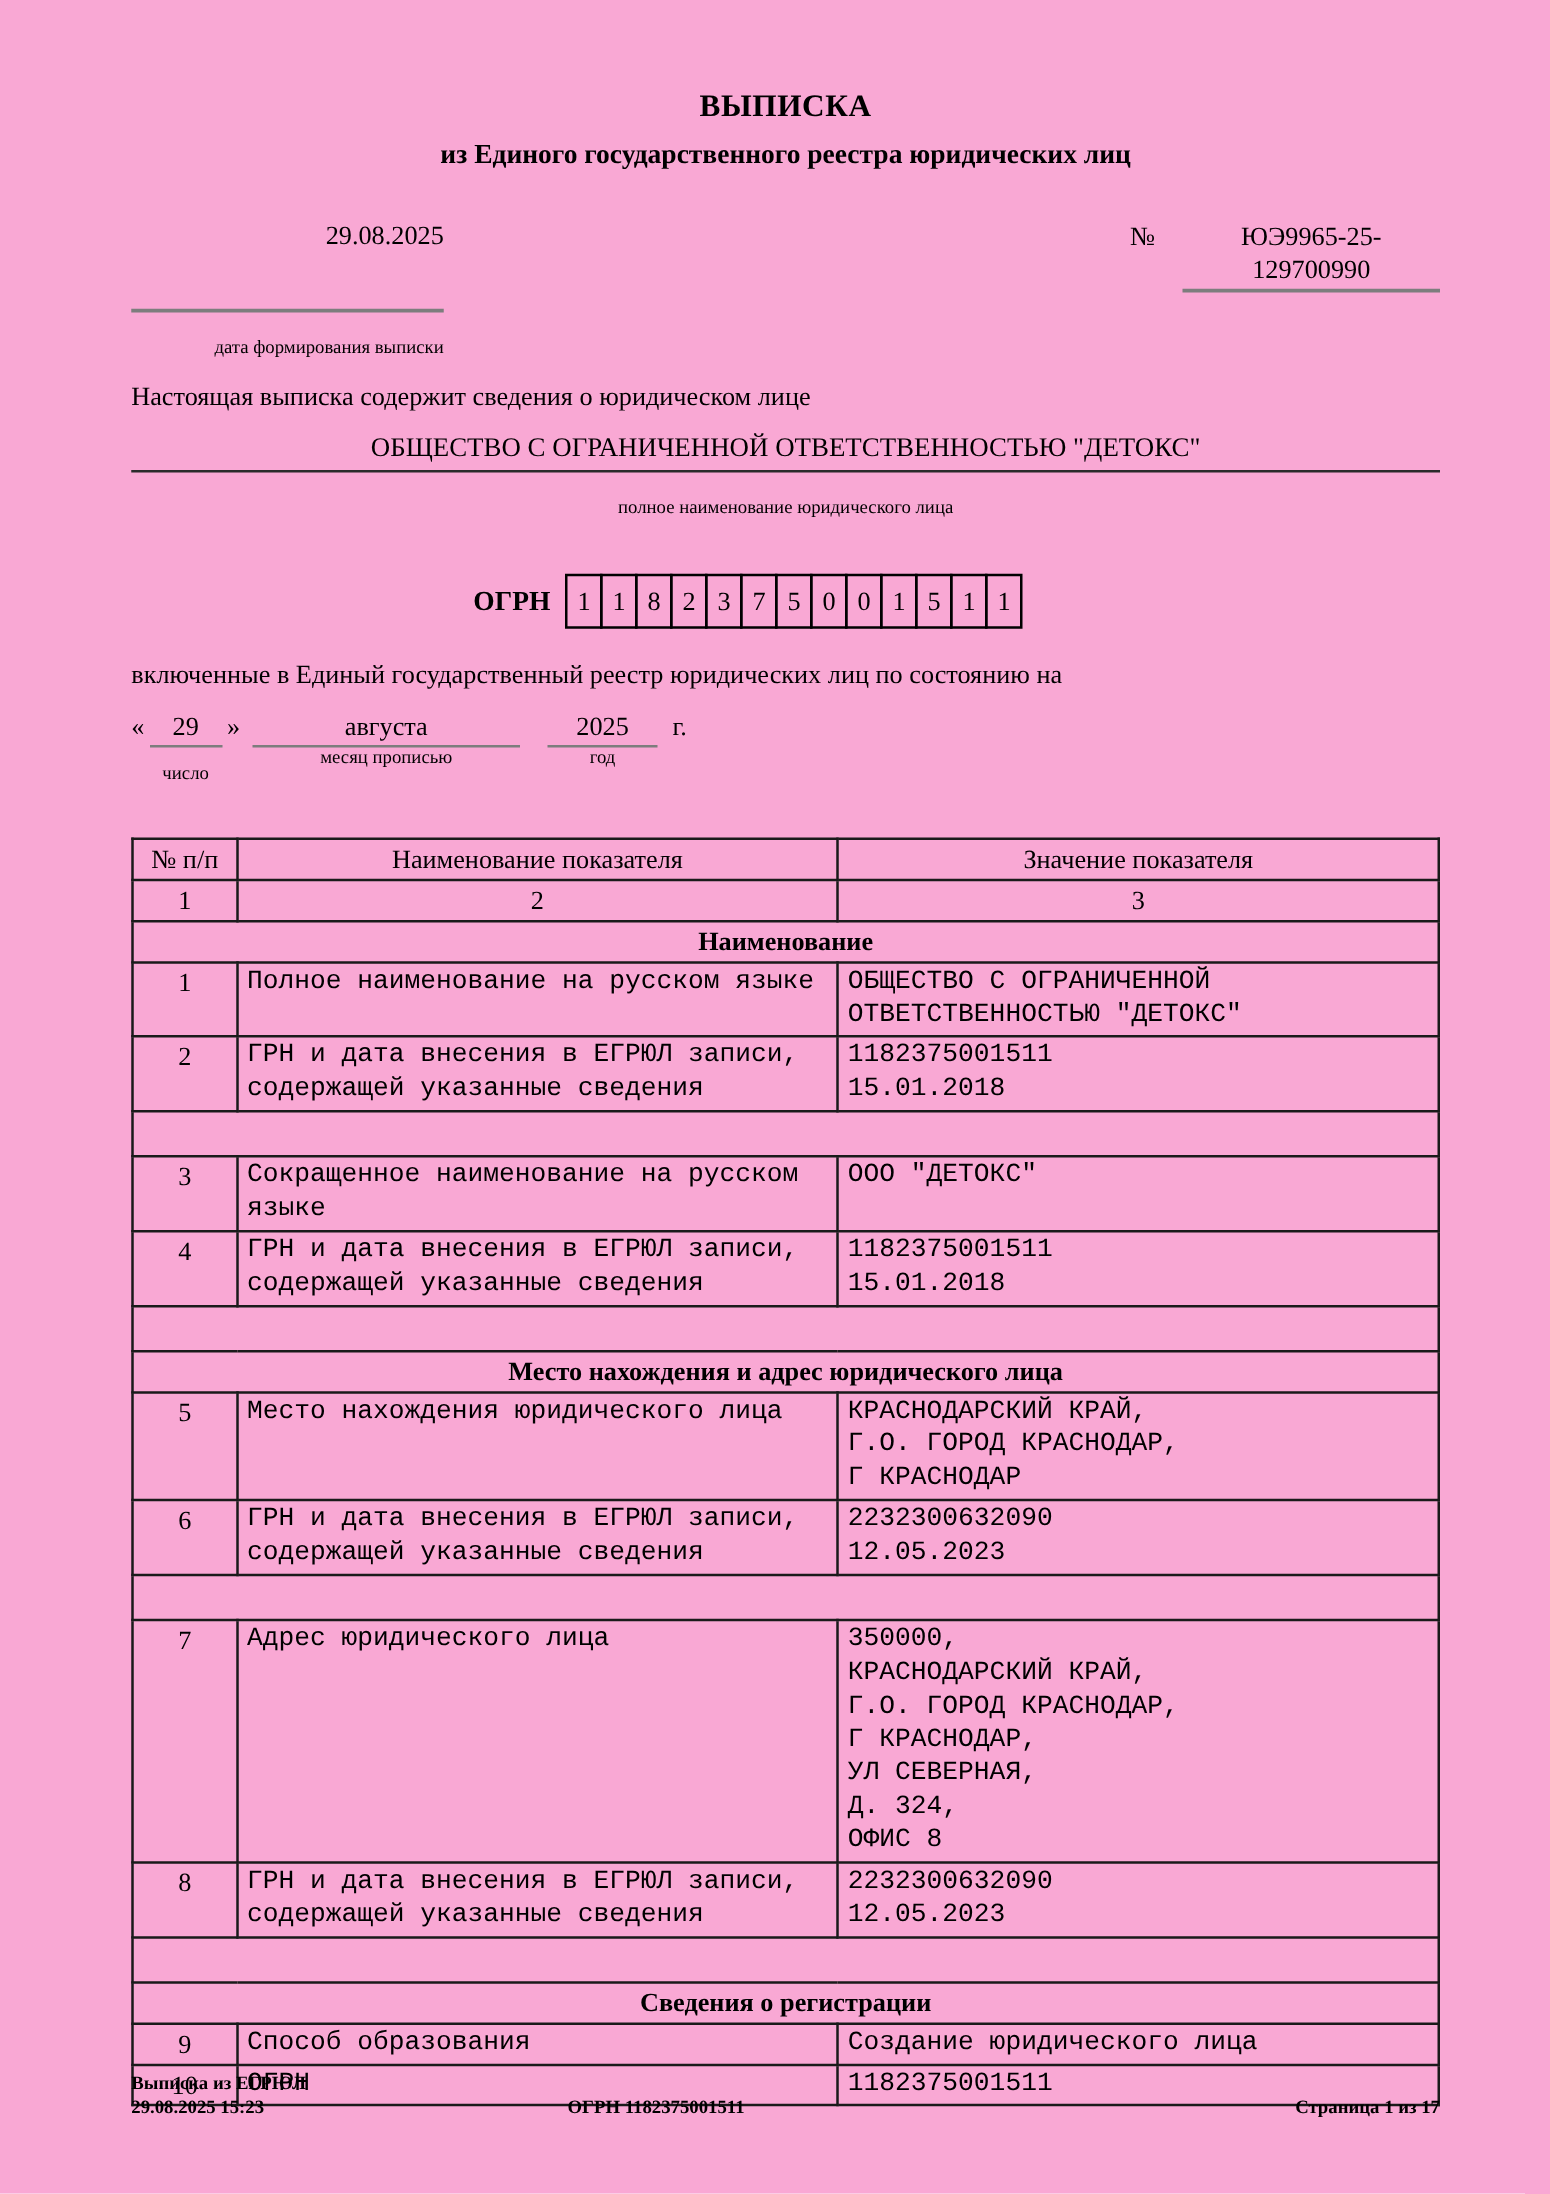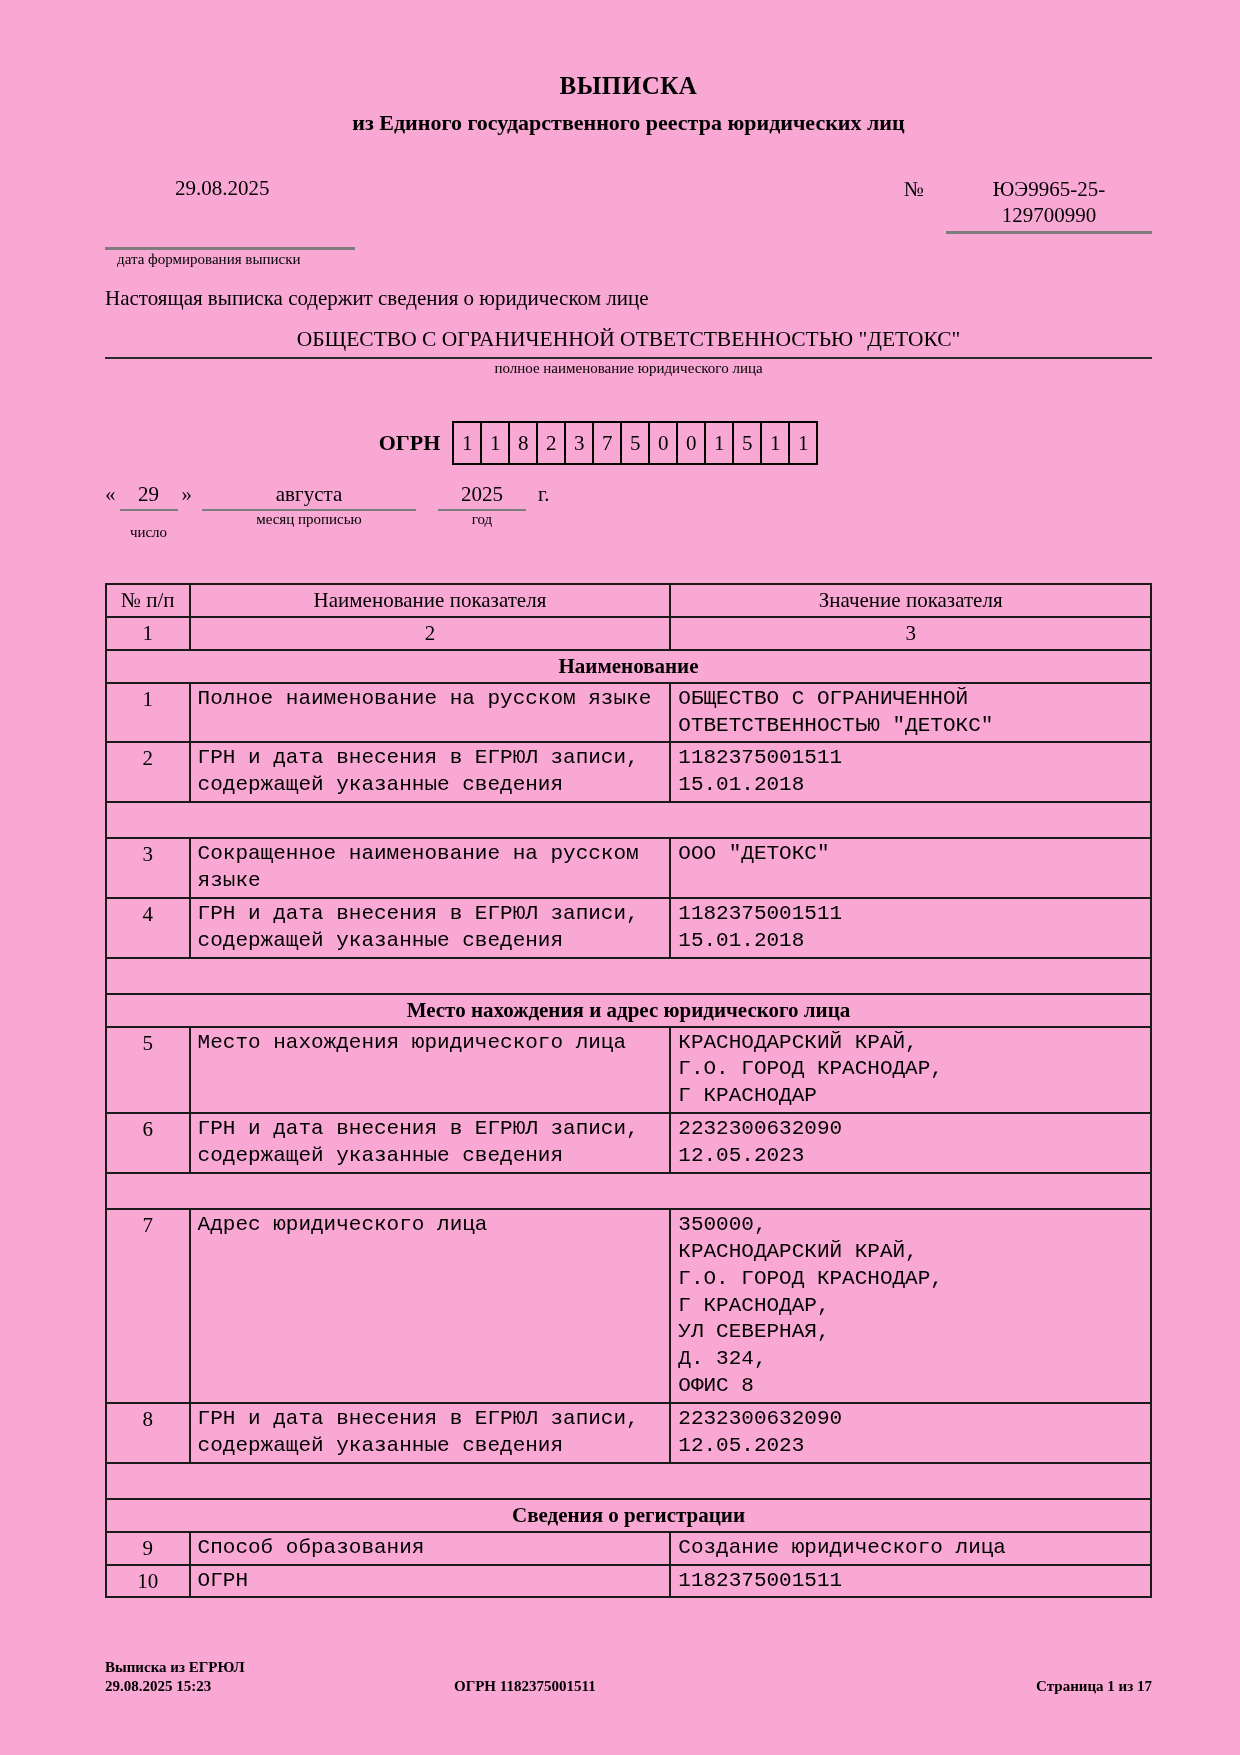--- a/index.html
+++ b/index.html
@@ -2,26 +2,26 @@
 <html><head>
 <meta charset="utf-8">
 <style>
   html,body{margin:0;padding:0;background:#ffffff;}
   body{font-family:"Liberation Serif", serif; color:#000;}
   .page{position:relative;width:1240px;height:1755px;background:#f9a8d4;overflow:hidden;}
   .content{margin:0 88px 0 105px;}
   .title{padding-top:72px;text-align:center;font-weight:bold;font-size:25px;letter-spacing:.5px;}
   .subtitle{margin-top:10px;text-align:center;font-weight:bold;font-size:22px;}
   .hdr-row{display:flex;justify-content:space-between;margin-top:40px;}
-  .date-block{width:250px;}
+  .date-block{width:250px;text-align:right;}
   .date-text{padding-left:70px;font-size:21px;}
   .date-block .rule{margin-top:46px;}
   .rule{border-bottom:3px solid #7d7d7d;height:0;}
   .rule.dark{border-bottom:2px solid #2b2b2b;}
-  .caption{font-size:15px;margin-top:1px;}
+  .caption{font-size:15px;margin-top:20px;}
   .date-block .caption{padding-left:12px;}
   .num-block{display:flex;align-items:flex-start;}
   .num-sign{font-size:21px;margin-right:22px;padding-top:1px;}
   .num-inner{width:206px;text-align:center;font-size:21px;line-height:26px;}
   .num-inner .rule{margin-top:3px;}
   .intro{margin:18px 0 0 0;font-size:21px;}
   .company{margin-top:16px;text-align:center;font-size:21.5px;}
   .company-rule{margin-top:5px;}
   .caption.center{text-align:center;}
   .ogrn-row{margin-top:44px;display:flex;justify-content:center;align-items:center;transform:translateX(-30px);}
@@ -94,20 +94,21 @@
           <span class="ogrn-box">5</span>
           <span class="ogrn-box">0</span>
           <span class="ogrn-box">0</span>
           <span class="ogrn-box">1</span>
           <span class="ogrn-box">5</span>
           <span class="ogrn-box">1</span>
           <span class="ogrn-box">1</span>
         </span>
     </div>
 
+    <p class="included">включенные в Единый государственный реестр юридических лиц по состоянию на</p>
 
     <div class="asof">
       <span class="q">«</span>
       <span class="seg seg-day">
         <span class="seg-val">29</span>
         <span class="seg-cap">число</span>
       </span>
       <span class="q">»</span>
       <span class="seg seg-month">
         <span class="seg-val">августа</span>

